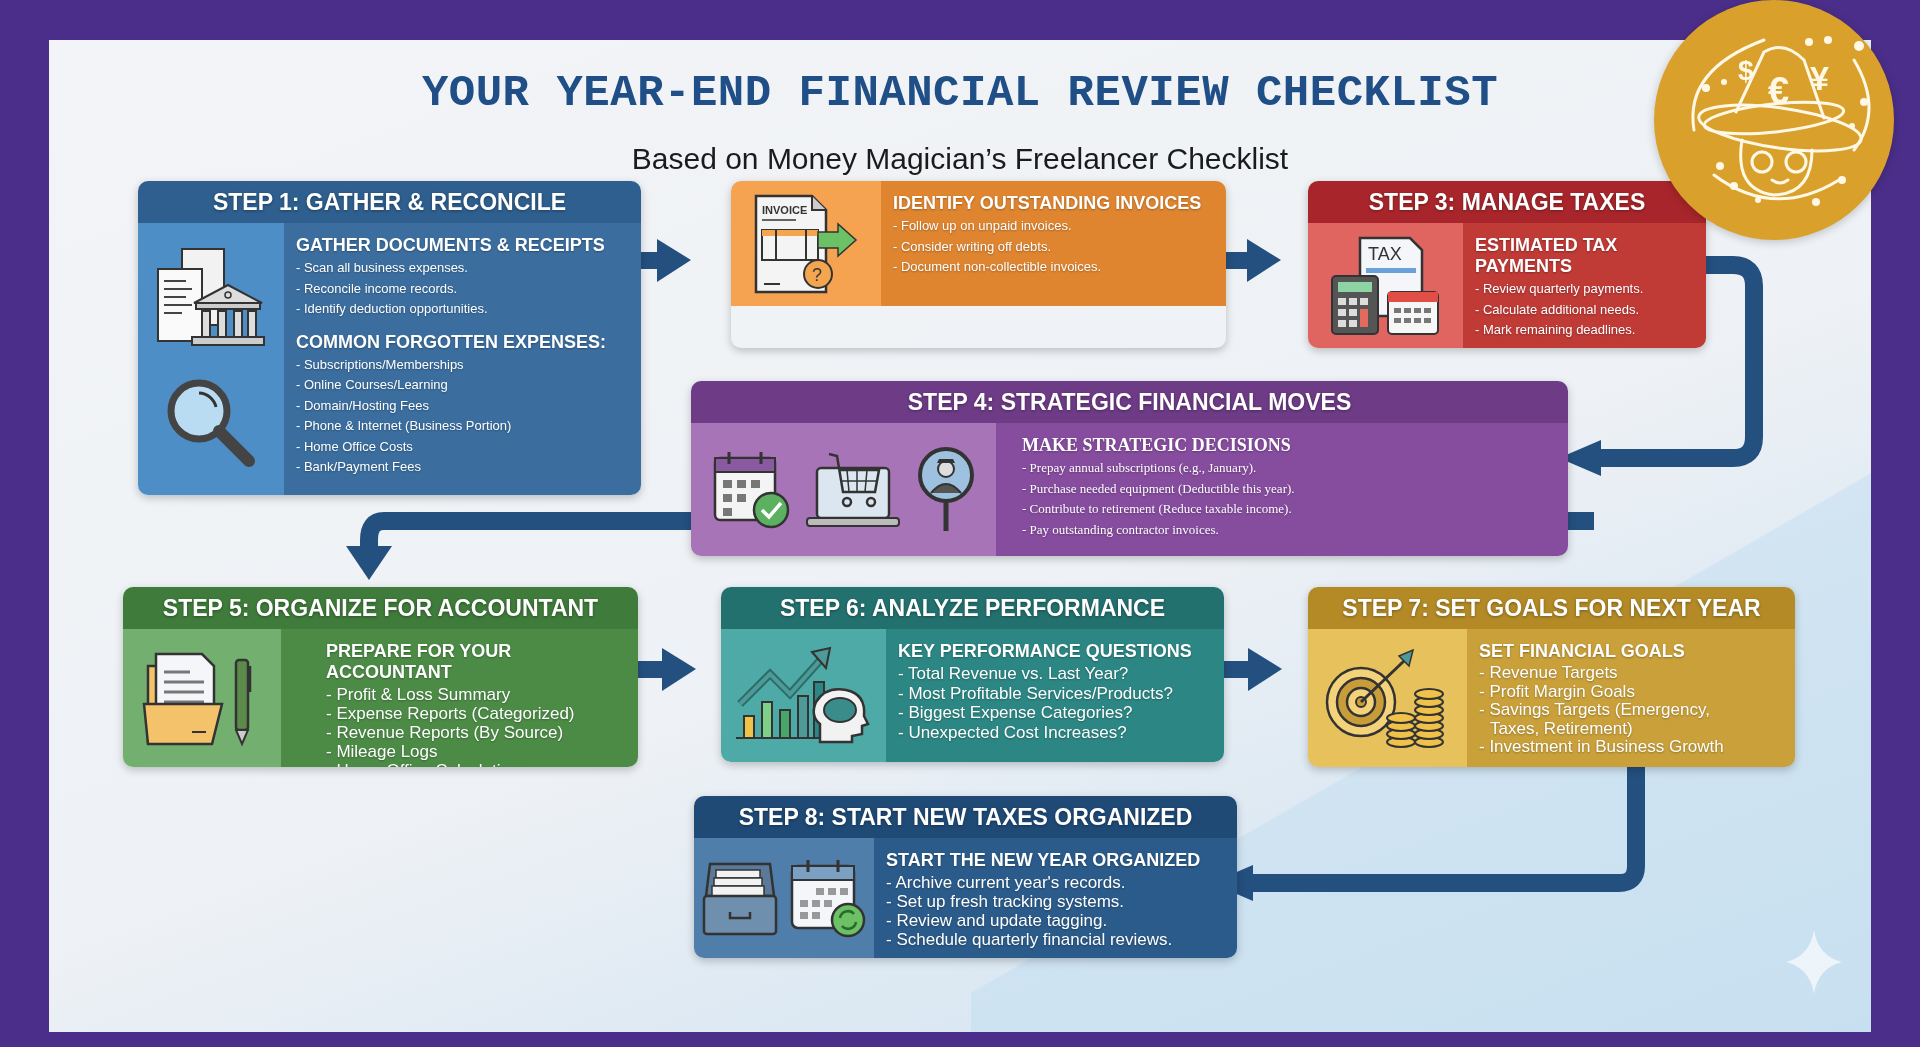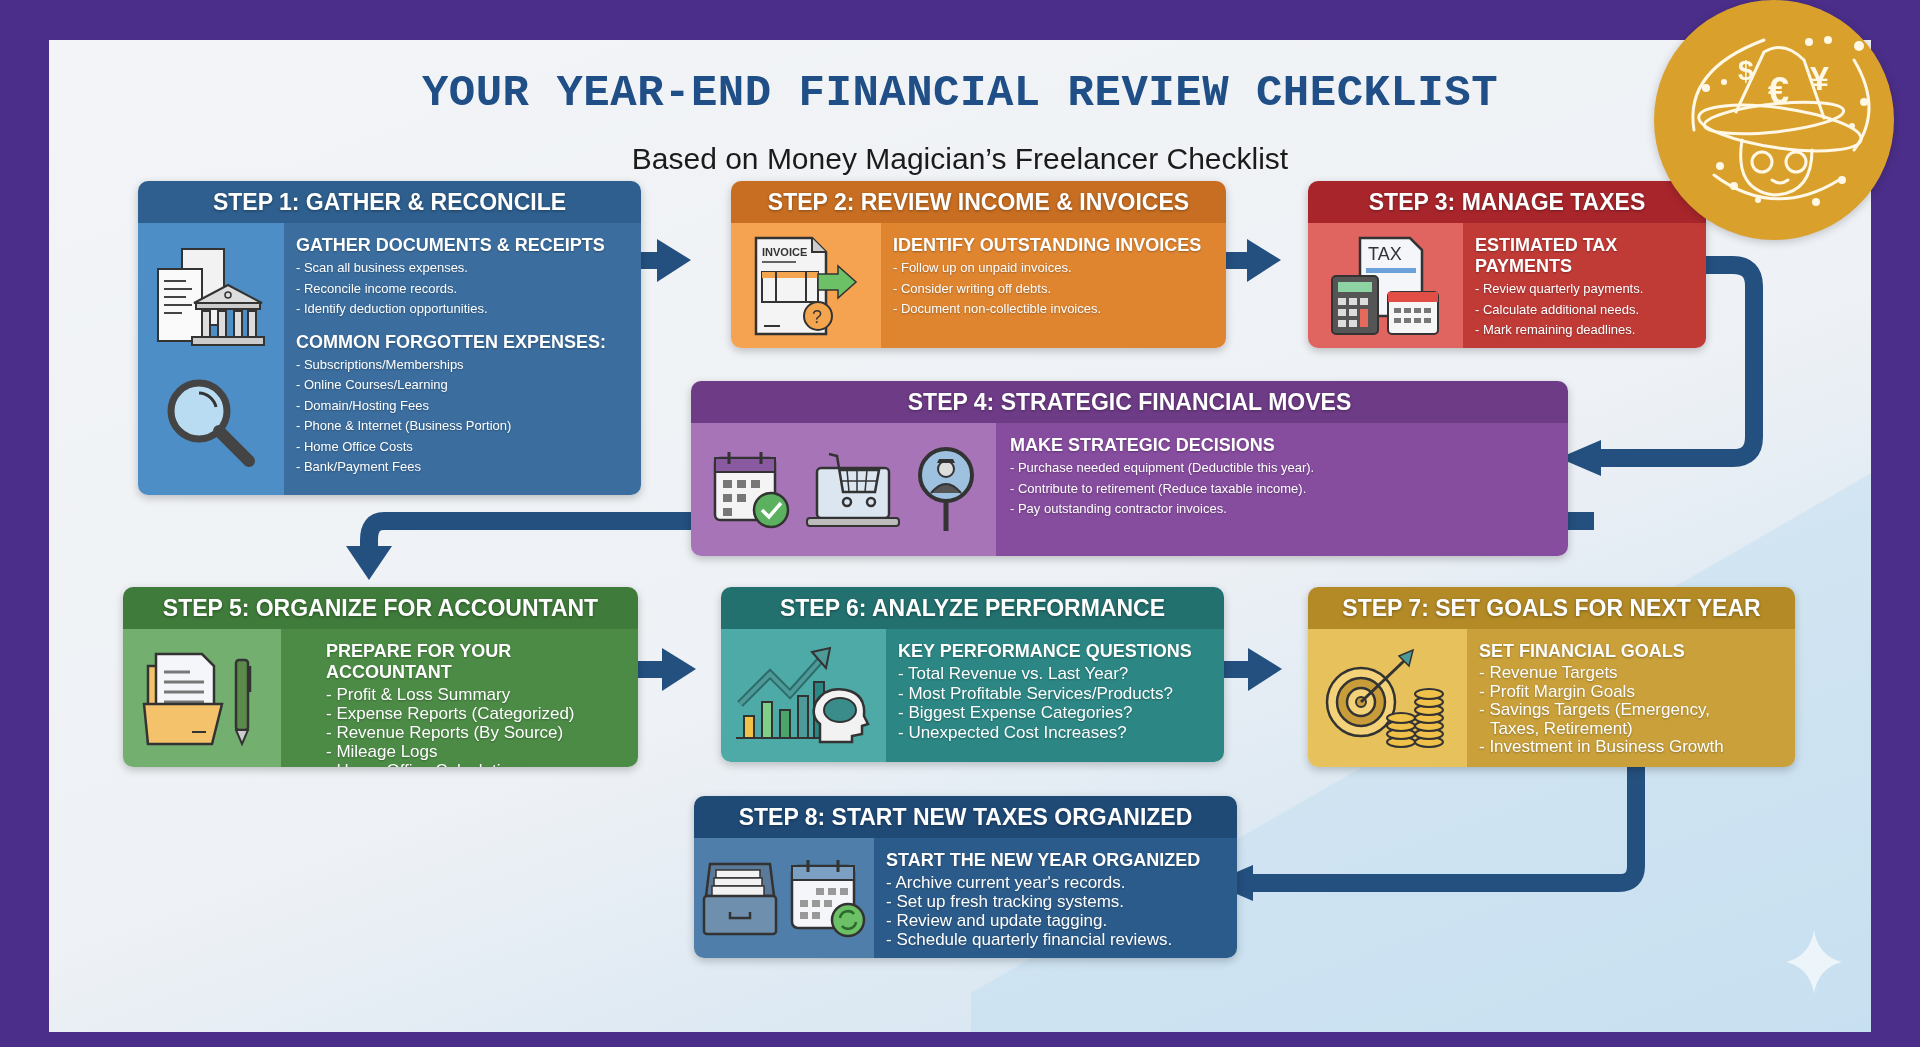--- a/index.html
+++ b/index.html
@@ -57,21 +57,21 @@
   .s2 .textcol { background: #df8530; }
 
   .s3 { left: 1259px; top: 141px; width: 398px; height: 167px; }
   .s3 .head { background: #a8262b; }
   .s3 .iconcol { width: 155px; background: #e06460; }
   .s3 .textcol { background: #c03a36; }
 
   .s4 { left: 642px; top: 341px; width: 877px; height: 175px; }
   .s4 .head { background: #6e3b86; }
   .s4 .iconcol { width: 305px; background: #a774b8; gap: 12px; }
-  .s4 .textcol { background: #864c9e; padding-left: 14px; }
+  .s4 .textcol { background: #864c9e; padding-left: 26px; font-family: Liberation Serif, serif; }
 
   .s5 { left: 74px; top: 547px; width: 515px; height: 180px; }
   .s5 .head { background: #3f7b3a; }
   .s5 .iconcol { width: 158px; background: #73b070; }
   .s5 .textcol { background: #4c8b46; padding-left: 45px; }
   .s5 .li { font-size: 17px; line-height: 19px; }
 
   .s6 { left: 672px; top: 547px; width: 503px; height: 175px; }
   .s6 .head { background: #23716f; }
   .s6 .iconcol { width: 165px; background: #4eaaa6; }
@@ -197,21 +197,20 @@
         <div class="li">- Online Courses/Learning</div>
         <div class="li">- Domain/Hosting Fees</div>
         <div class="li">- Phone &amp; Internet (Business Portion)</div>
         <div class="li">- Home Office Costs</div>
         <div class="li">- Bank/Payment Fees</div>
       </div>
     </div>
   </div>
 
   <div class="card s2">
-    <div class="head">STEP 2: REVIEW INCOME &amp; INVOICES</div>
     <div class="bodyrow">
       <div class="iconcol">
         <svg width="120" height="104" viewBox="0 0 120 104">
           <path d="M10 4 L66 4 L80 18 L80 100 L10 100 Z" fill="#f4f4f4" stroke="#333" stroke-width="2.5"></path>
           <path d="M66 4 L66 18 L80 18" fill="#ccc" stroke="#333" stroke-width="2"></path>
           <text x="16" y="22" font-family="Liberation Sans, sans-serif" font-weight="700" font-size="11" fill="#333">INVOICE</text>
           <line x1="16" y1="28" x2="50" y2="28" stroke="#333" stroke-width="1.5"></line>
           <rect x="16" y="38" width="56" height="30" fill="none" stroke="#333" stroke-width="2"></rect>
           <rect x="16" y="38" width="56" height="6" fill="#f3a54f"></rect>
           <line x1="30" y1="38" x2="30" y2="68" stroke="#333" stroke-width="2"></line>
@@ -310,20 +309,21 @@
         <svg width="62" height="90" viewBox="0 0 62 90">
           <circle cx="31" cy="30" r="26" fill="#9ec1e0" stroke="#333" stroke-width="4"></circle>
           <circle cx="31" cy="24" r="8" fill="#ddd" stroke="#333" stroke-width="2"></circle>
           <path d="M22 18 L40 18 L38 14 L24 14 Z" fill="#333"></path>
           <path d="M16 48 Q31 30 46 48" fill="#555" stroke="#333" stroke-width="2"></path>
           <line x1="31" y1="56" x2="31" y2="86" stroke="#333" stroke-width="5"></line>
         </svg>
       </div>
       <div class="textcol">
         <div class="sub">MAKE STRATEGIC DECISIONS</div>
+        <div class="li">- Prepay annual subscriptions (e.g., January).</div>
         <div class="li">- Purchase needed equipment (Deductible this year).</div>
         <div class="li">- Contribute to retirement (Reduce taxable income).</div>
         <div class="li">- Pay outstanding contractor invoices.</div>
       </div>
     </div>
   </div>
 
   <div class="card s5">
     <div class="head">STEP 5: ORGANIZE FOR ACCOUNTANT</div>
     <div class="bodyrow">

